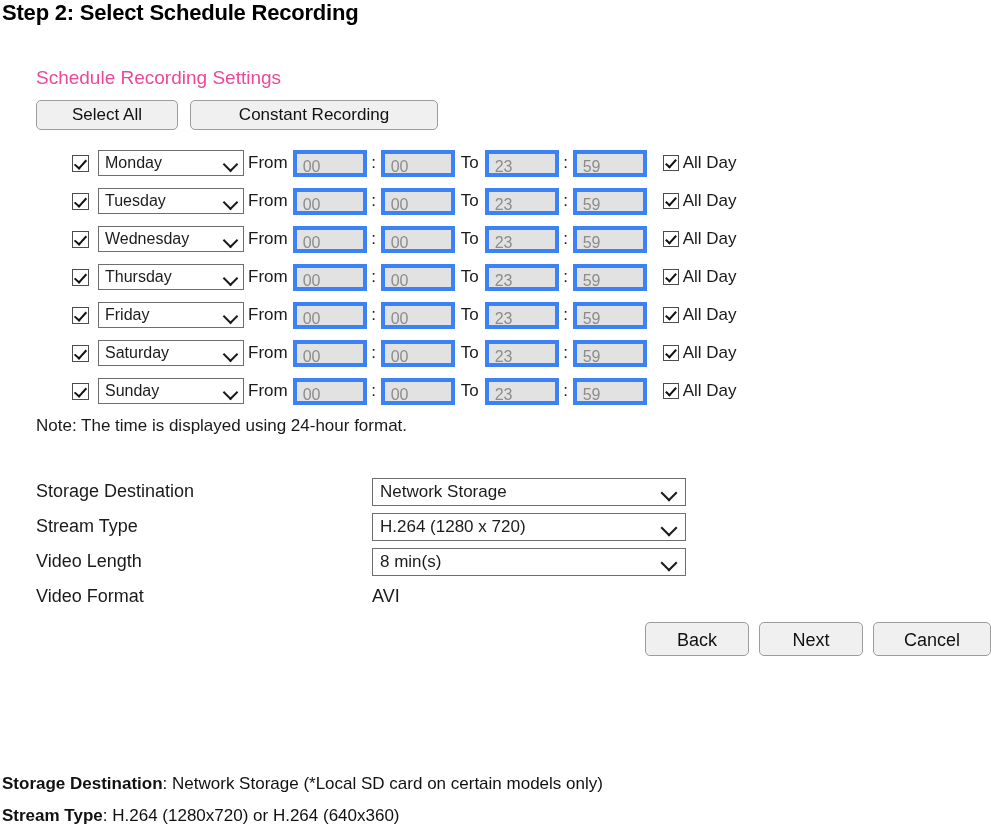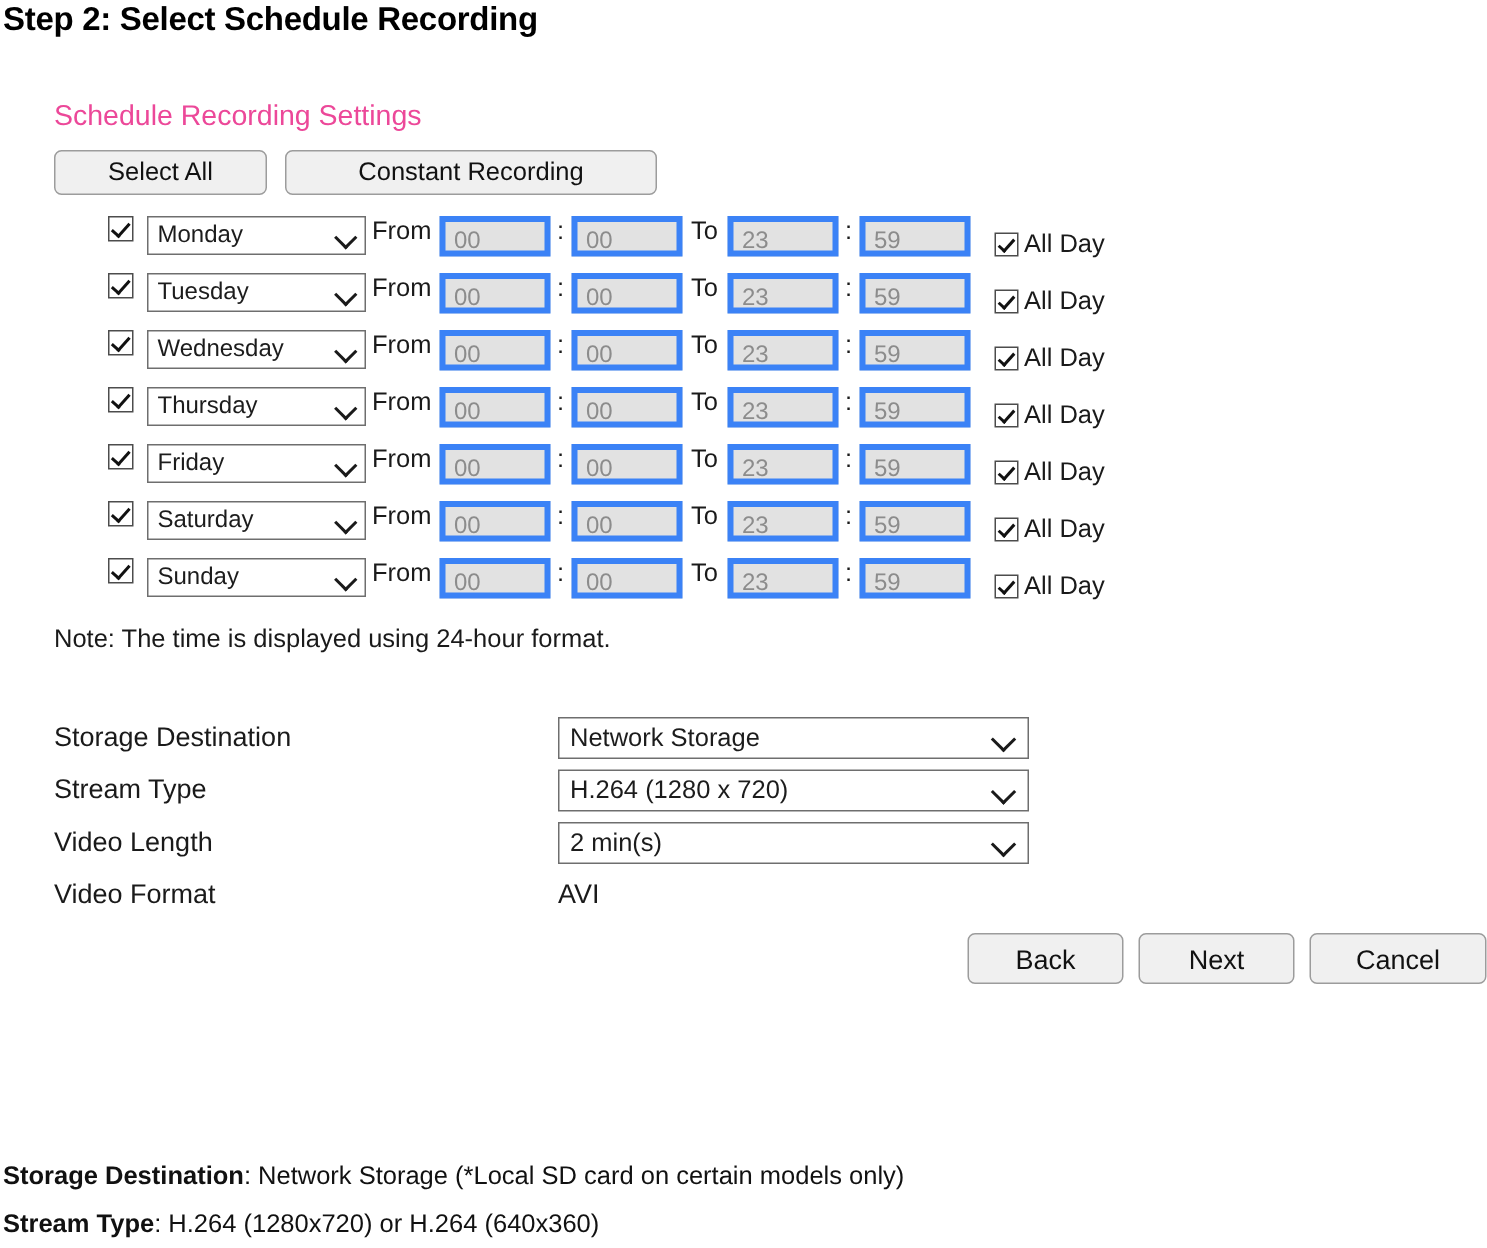--- a/index.html
+++ b/index.html
@@ -74,20 +74,21 @@
   .btn-constant    { width: 248px; }
 
   
   .schedule {
     position: absolute;
     left: 36px;
     top: 88px;
   }
   .sched-row {
     display: flex;
+    align-items: center;
     height: 38px;
     white-space: nowrap;
     padding-left: 36px;
   }
 
   .cbx {
     width: 17px;
     height: 17px;
     border: 1px solid #4c4c4c;
     background: #ffffff;
@@ -458,21 +459,21 @@
     <div class="set-row">
       <span class="set-label">Stream Type</span>
       <div class="set-select">
         <span>H.264 (1280 x 720)</span>
         <span class="chev"></span>
       </div>
     </div>
     <div class="set-row">
       <span class="set-label">Video Length</span>
       <div class="set-select">
-        <span>2 min(s)</span>
+        <span>8 min(s)</span>
         <span class="chev"></span>
       </div>
     </div>
     <div class="set-row">
       <span class="set-label">Video Format</span>
       <span class="set-static">AVI</span>
     </div>
   </div>
 
   <div class="bottom-btns">

